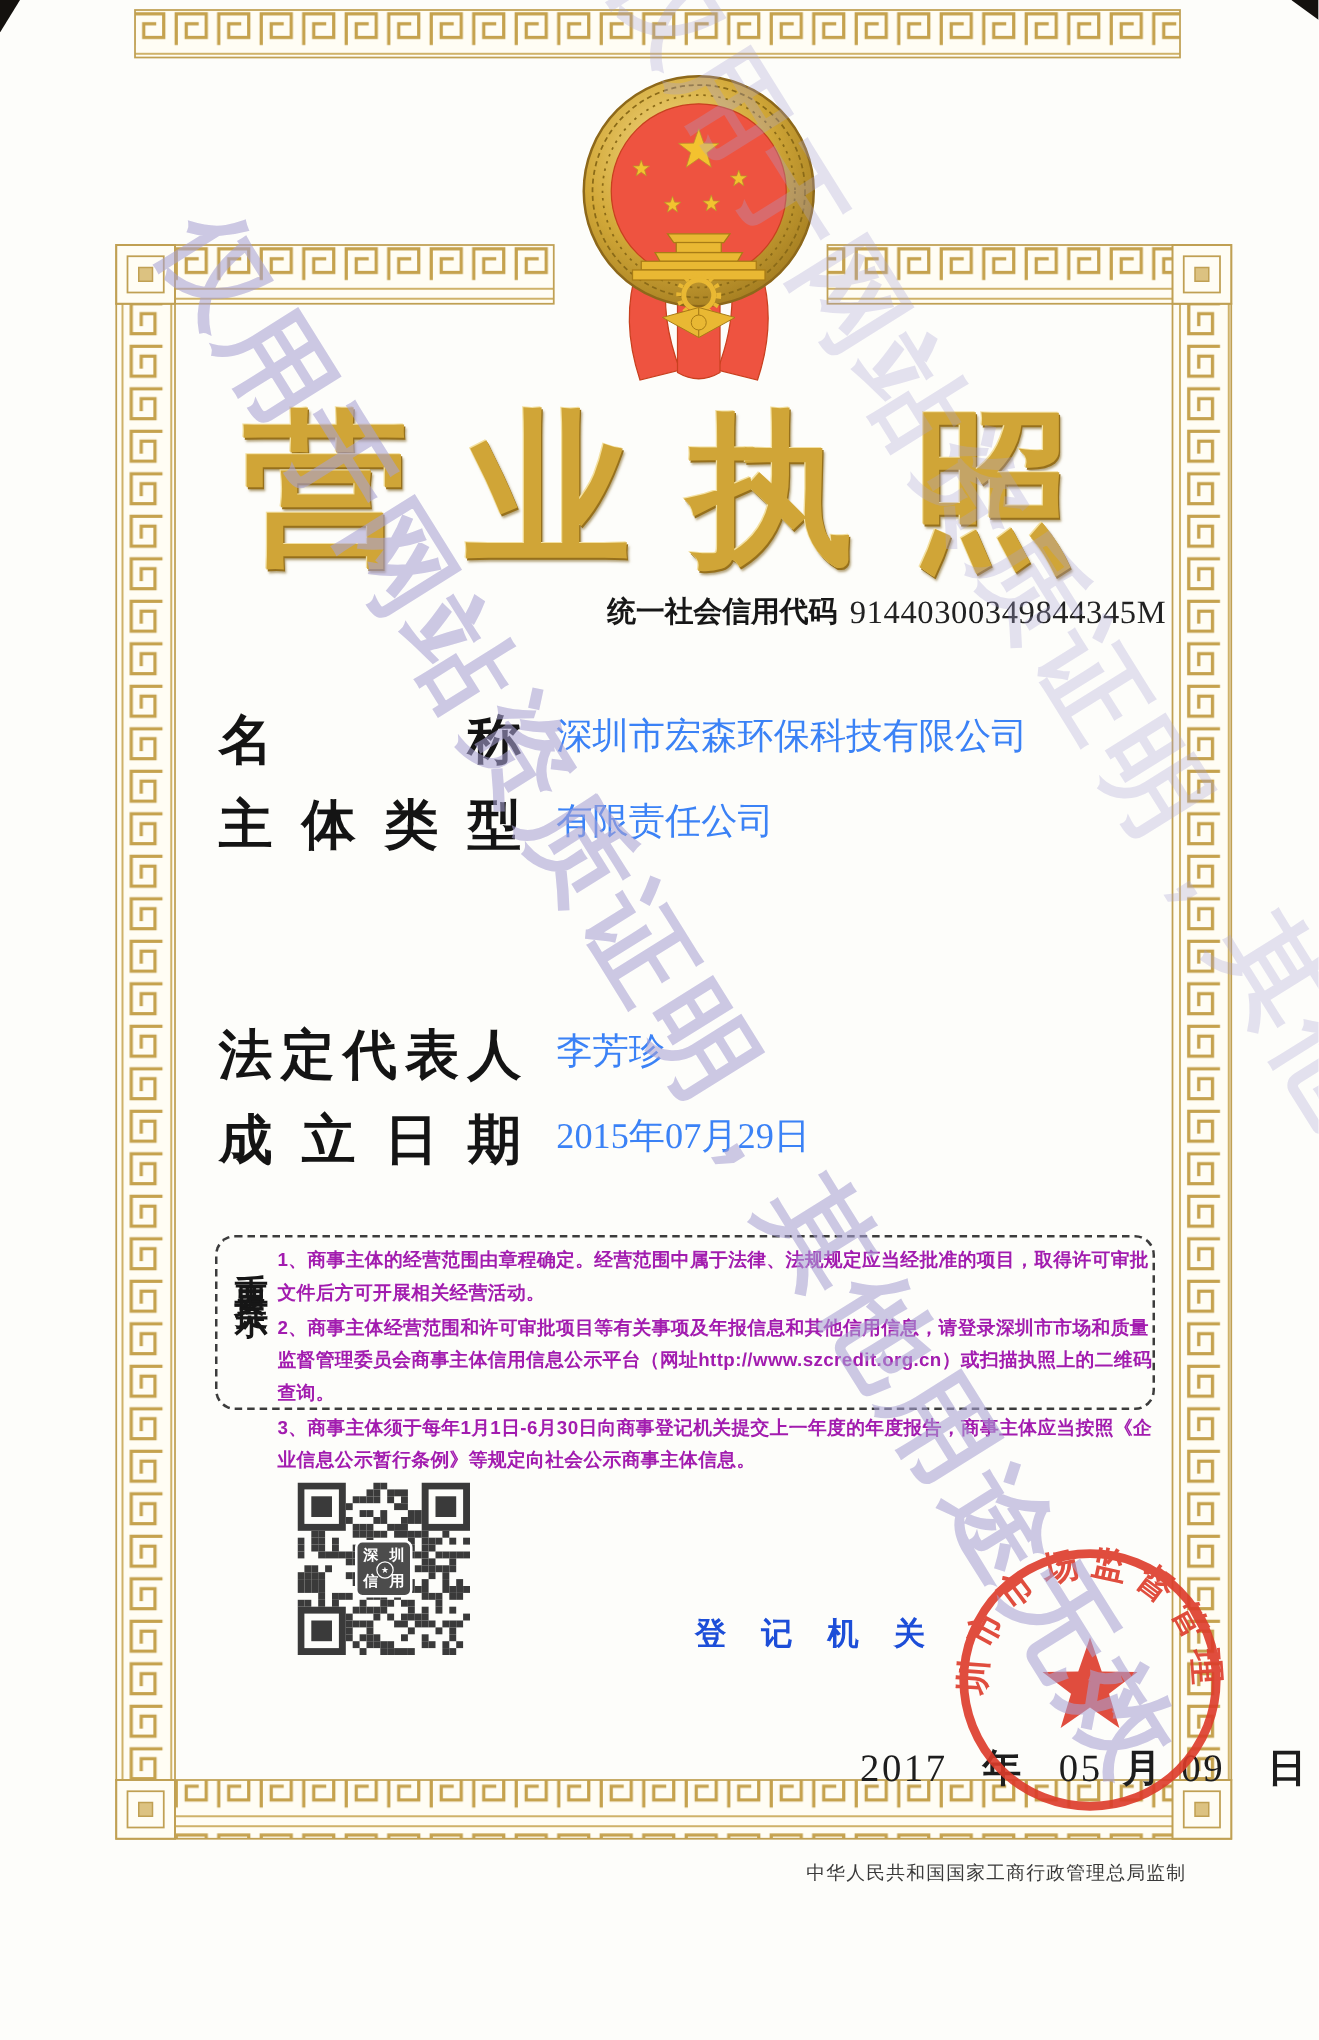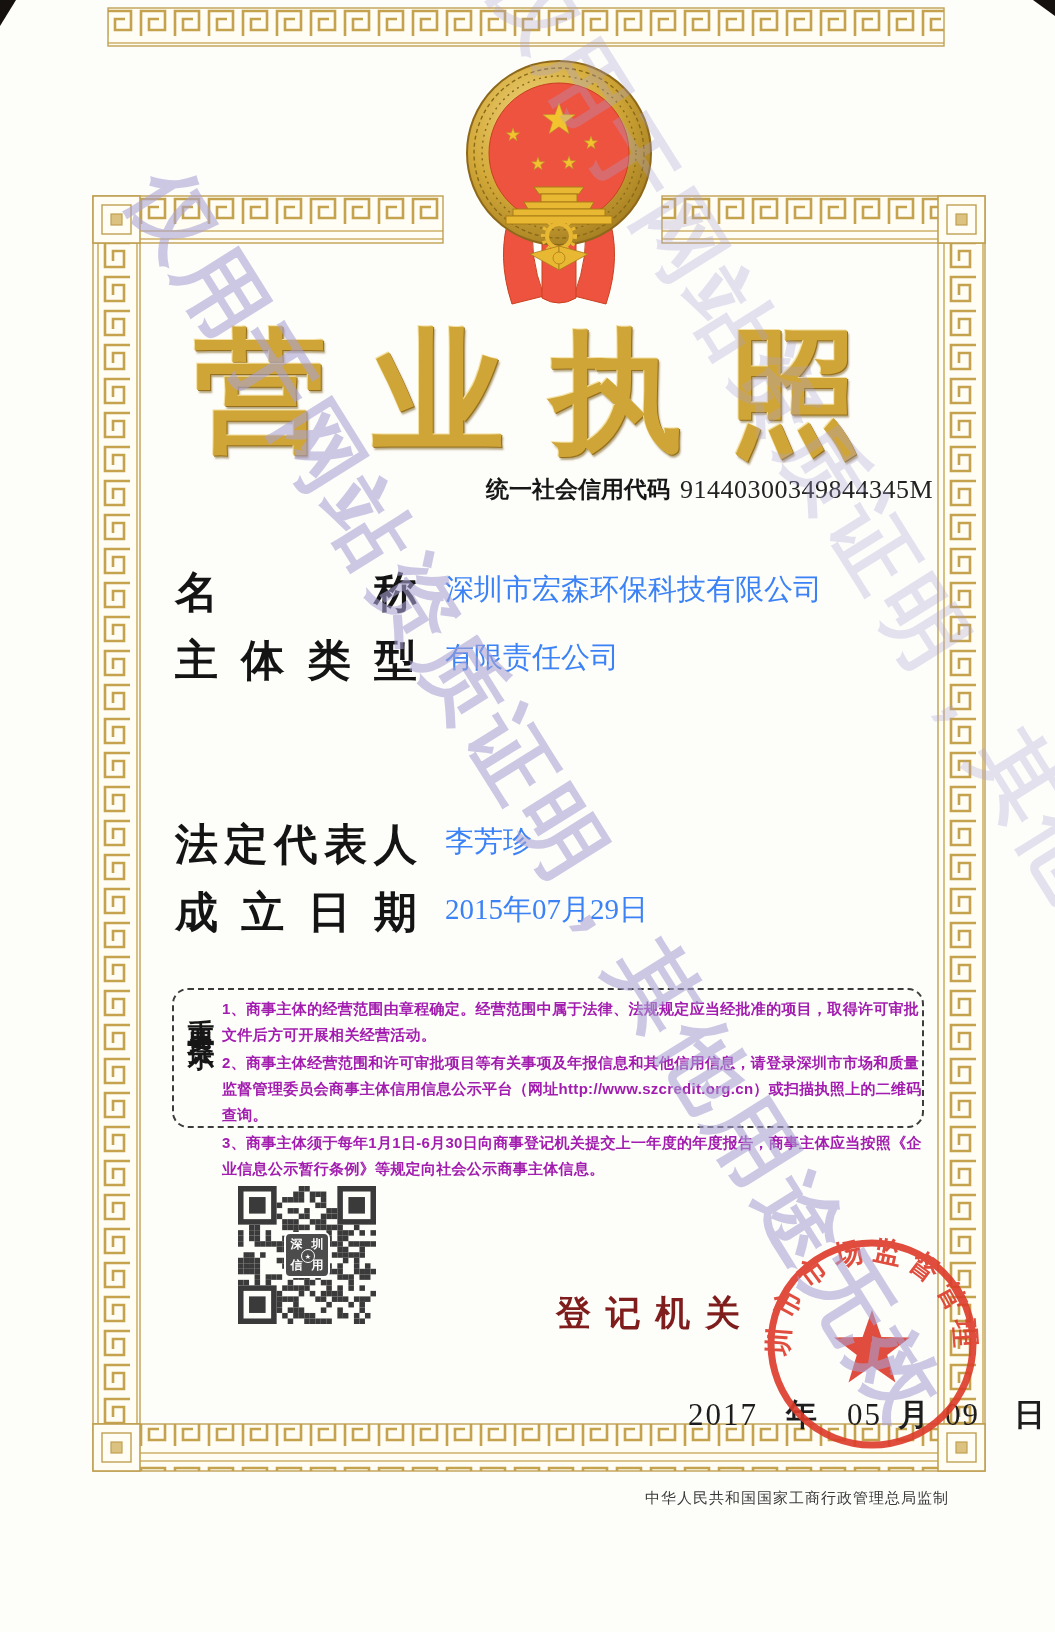--- a/index.html
+++ b/index.html
@@ -50,21 +50,21 @@
   
   .qr{left:238px;top:1186px;width:138px;height:138px;z-index:6;}
   .qr-center{position:absolute;left:46px;top:46px;width:46px;height:46px;background:#4c4c4c;
       border:2px solid #fff;border-radius:6px;box-sizing:border-box;
       display:grid;grid-template-columns:1fr 1fr;grid-template-rows:1fr 1fr;}
   .qr-center span{color:#fff;font-size:12px;font-weight:700;display:flex;align-items:center;justify-content:center;}
   .qr-center .dot{position:absolute;left:15px;top:15px;width:12px;height:12px;border-radius:50%;
       background:#4c4c4c;border:1.5px solid #fff;color:#fff;font-size:7px;line-height:9px;text-align:center;}
 
   
-  .reg-label{left:556px;top:1290px;width:184px;font-size:35px;font-weight:700;color:#7f1d1d;
+  .reg-label{left:556px;top:1290px;width:184px;font-size:25px;font-weight:700;color:#1d4ed8;
       text-align:justify;text-align-last:justify;z-index:6;}
   .date-row{left:688px;top:1394px;font-size:31px;color:#1d1d1d;z-index:6;display:flex;align-items:baseline;}
   .date-num{font-family:"Liberation Serif","DejaVu Serif",serif;letter-spacing:2px;}
   .date-unit{font-weight:700;}
   .g28{margin-left:28px;} .g14{margin-left:30px;} .g16{margin-left:16px;} .g34{margin-left:34px;}
 
   .seal{left:756px;top:1228px;z-index:8;opacity:.9;}
 
   .footer-line{right:106px;top:1489px;font-size:15px;color:#3a3a3a;letter-spacing:1px;z-index:6;
       font-family:Liberation Sans, sans-serif;}

